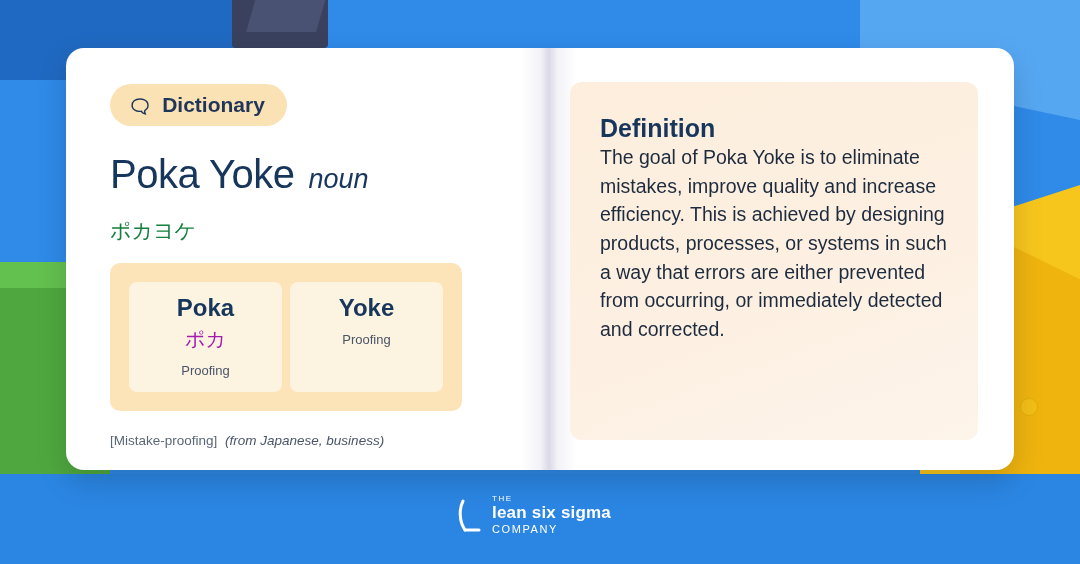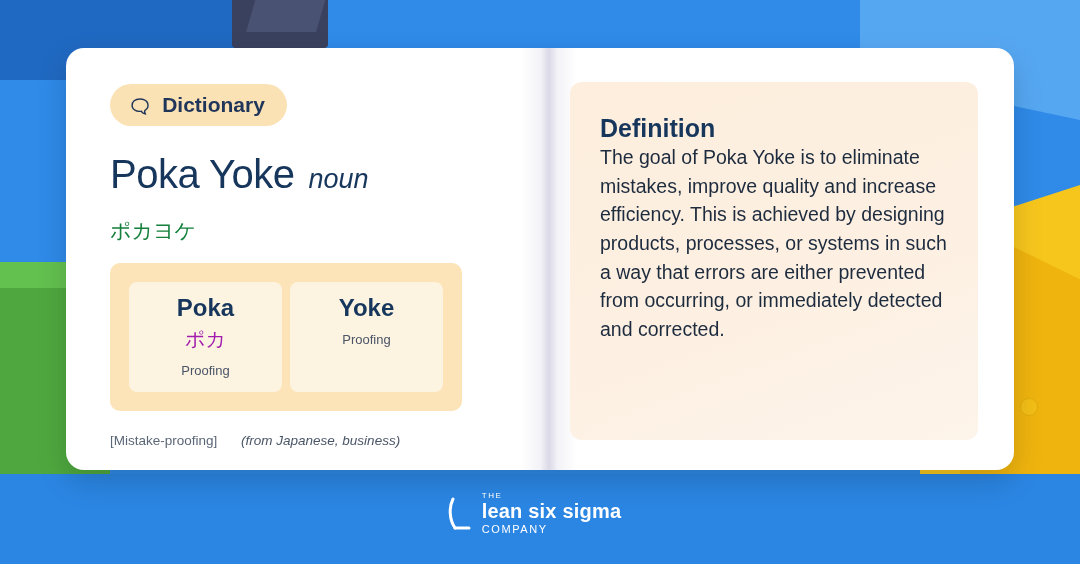--- a/index.html
+++ b/index.html
@@ -202,21 +202,21 @@
     color: #4a5568;
   }
 
   .foot-note {
     margin-top: 22px;
     font-size: 13.5px;
     color: #5b6677;
   }
   .foot-note .origin {
     font-style: italic;
-    margin-left: 20px;
+    margin-left: 4px;
     color: #4a5568;
   }
 
   
   .right-pane {
     position: absolute;
     left: 504px; top: 34px;
     width: 408px; height: 358px;
   }
   .def-box {
@@ -251,21 +251,21 @@
   }
   .logo-mark {
     width: 26px; height: 34px;
   }
   .logo-text .l1 {
     font-size: 8px;
     letter-spacing: 1.6px;
     line-height: 1;
   }
   .logo-text .l2 {
-    font-size: 20px;
+    font-size: 17px;
     font-weight: bold;
     line-height: 1.15;
     letter-spacing: 0.2px;
   }
   .logo-text .l3 {
     font-size: 11px;
     letter-spacing: 1.6px;
     line-height: 1.2;
   }
 </style>

